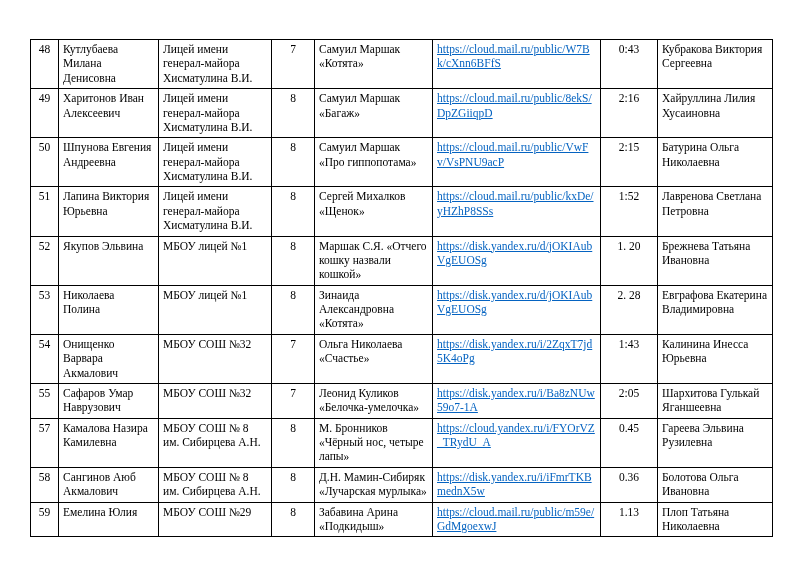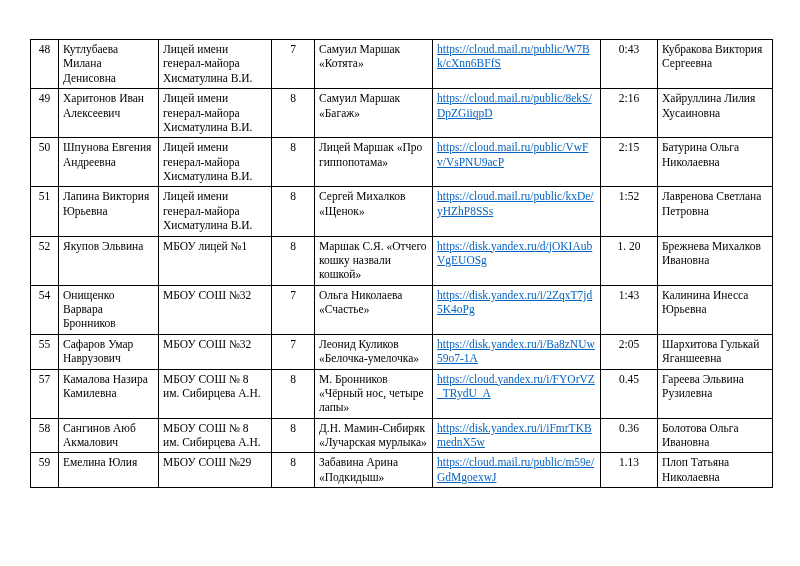--- a/index.html
+++ b/index.html
@@ -72,21 +72,21 @@
           <td>Самуил Маршак «Багаж»</td>
           <td class="link-cell"><a href="#">https://cloud.mail.ru/public/8ekS/DpZGiiqpD</a></td>
           <td class="c">2:16</td>
           <td>Хайруллина Лилия Хусаиновна</td>
         </tr>
         <tr>
           <td class="c">50</td>
           <td>Шпунова Евгения Андреевна</td>
           <td>Лицей имени генерал-майора Хисматулина В.И.</td>
           <td class="c">8</td>
-          <td>Лицей Маршак «Про гиппопотама»</td>
+          <td>Самуил Маршак «Про гиппопотама»</td>
           <td class="link-cell"><a href="#">https://cloud.mail.ru/public/VwFv/VsPNU9acP</a></td>
           <td class="c">2:15</td>
           <td>Батурина Ольга Николаевна</td>
         </tr>
         <tr>
           <td class="c">51</td>
           <td>Лапина Виктория Юрьевна</td>
           <td>Лицей имени генерал-майора Хисматулина В.И.</td>
           <td class="c">8</td>
           <td>Сергей Михалков «Щенок»</td>
@@ -95,25 +95,35 @@
           <td>Лавренова Светлана Петровна</td>
         </tr>
         <tr>
           <td class="c">52</td>
           <td>Якупов Эльвина</td>
           <td>МБОУ лицей №1</td>
           <td class="c">8</td>
           <td>Маршак С.Я. «Отчего кошку назвали кошкой»</td>
           <td class="link-cell"><a href="#">https://disk.yandex.ru/d/jOKIAubVgEUOSg</a></td>
           <td class="c">1. 20</td>
-          <td>Брежнева Михалков Ивановна</td>
+          <td>Брежнева Татьяна Ивановна</td>
+        </tr>
+        <tr>
+          <td class="c">53</td>
+          <td>Николаева Полина</td>
+          <td>МБОУ лицей №1</td>
+          <td class="c">8</td>
+          <td>Зинаида Александровна «Котята»</td>
+          <td class="link-cell"><a href="#">https://disk.yandex.ru/d/jOKIAubVgEUOSg</a></td>
+          <td class="c">2. 28</td>
+          <td>Евграфова Екатерина Владимировна</td>
         </tr>
         <tr>
           <td class="c">54</td>
-          <td>Онищенко Варвара Бронников</td>
+          <td>Онищенко Варвара Акмалович</td>
           <td>МБОУ СОШ №32</td>
           <td class="c">7</td>
           <td>Ольга Николаева «Счастье»</td>
           <td class="link-cell"><a href="#">https://disk.yandex.ru/i/2ZqxT7jd5K4oPg</a></td>
           <td class="c">1:43</td>
           <td>Калинина Инесса Юрьевна</td>
         </tr>
         <tr>
           <td class="c">55</td>
           <td>Сафаров Умар Наврузович</td>

